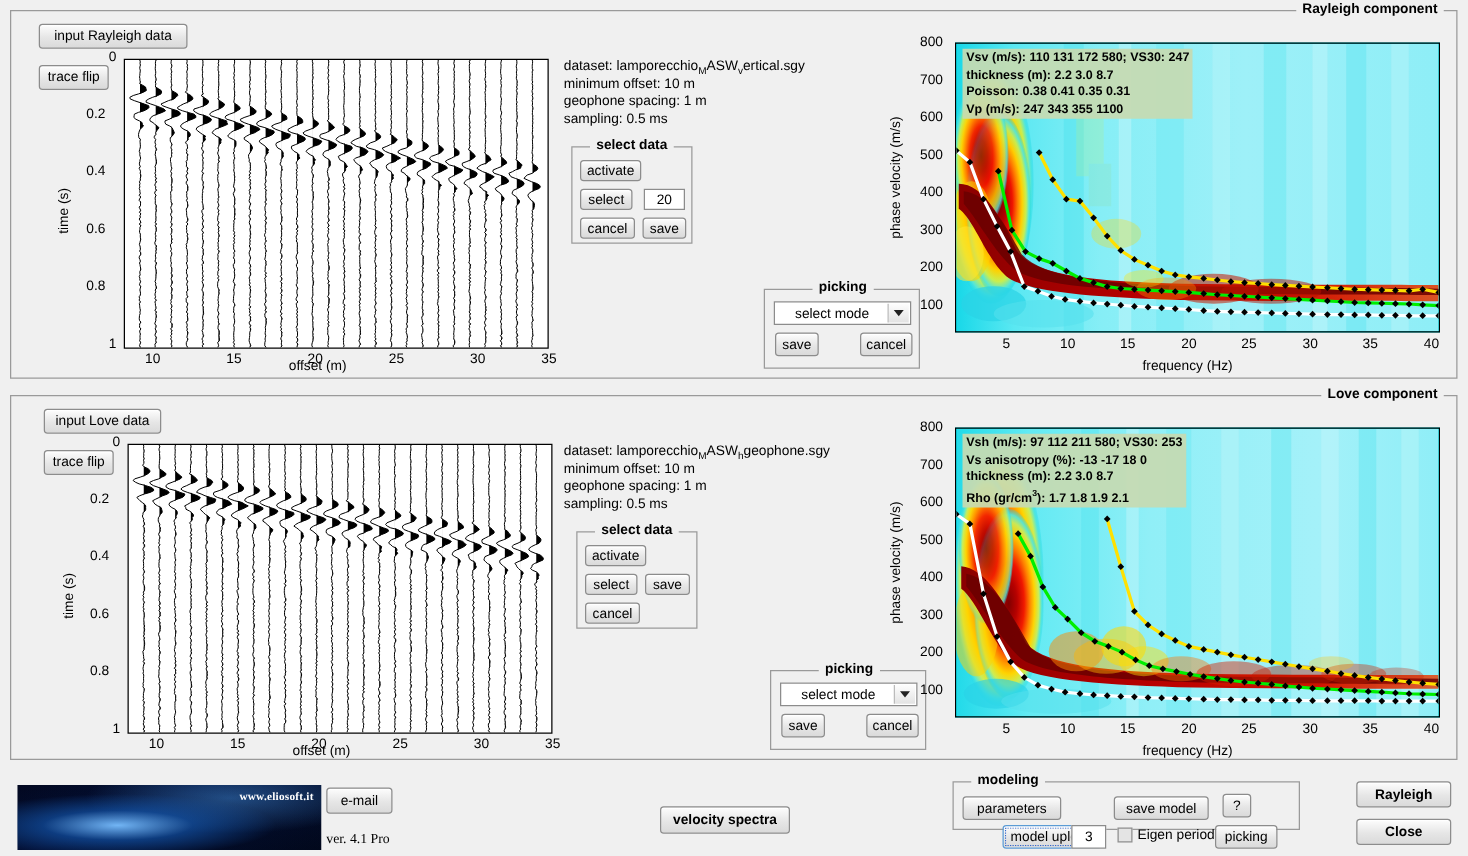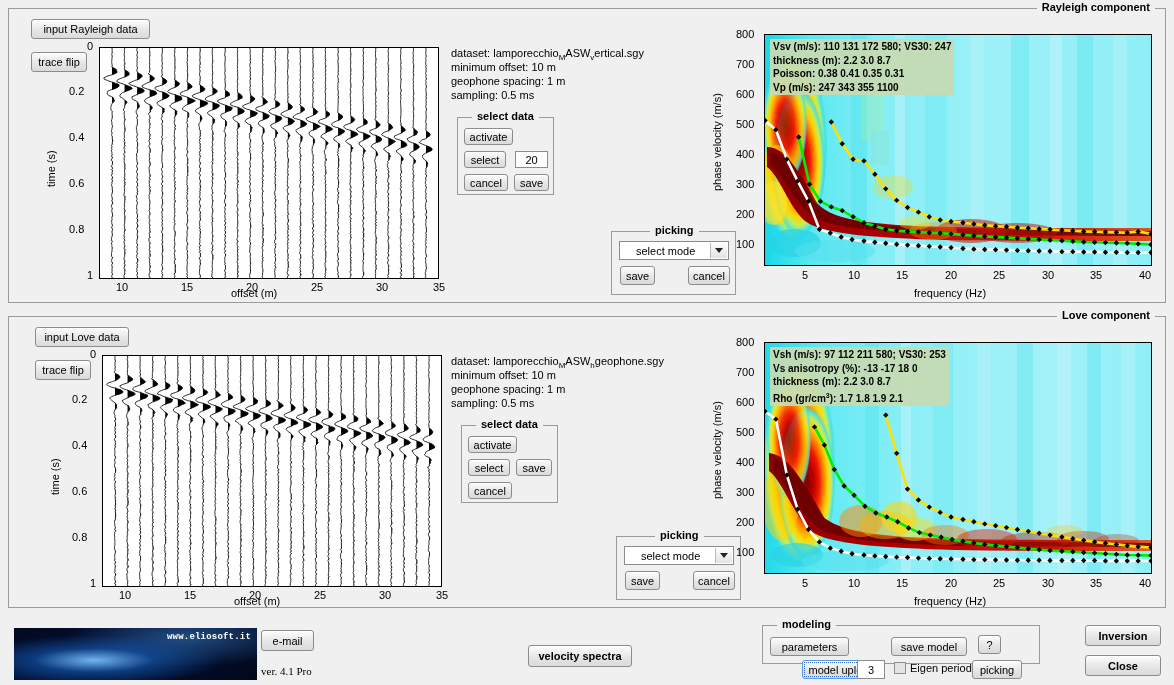--- a/index.html
+++ b/index.html
@@ -135,21 +135,21 @@
     background:
       radial-gradient(ellipse at 33% 62%, rgba(120,190,255,0.95) 0%, rgba(20,90,180,0.6) 26%, rgba(5,25,70,0.1) 55%),
       radial-gradient(ellipse at 70% 20%, rgba(70,150,230,0.5) 0%, rgba(0,10,40,0) 48%),
       linear-gradient(160deg, #02061c 0%, #031035 40%, #010617 100%);
     overflow: hidden;
   }
   .logo .url {
     position: absolute; right: 6px; top: 4px;
     color: #ffffff; font-size: 9px; font-weight: bold;
     letter-spacing: .2px;
-    font-family: Liberation Mono, monospace;
+    font-family: Liberation Serif, serif;
   }
   .logo .name {
     position: absolute; left: 8px; bottom: 1px;
     color: #ffffff;
     font-family: "Liberation Sans", sans-serif;
     font-size: 34px;
     font-weight: bold;
     font-style: italic;
     letter-spacing: -1px;
     text-shadow: 0 0 5px rgba(140,200,255,.8);
@@ -805,16 +805,16 @@
     <div class="txtfield" style="left:94px; top:34px; width:28px; height:19px;">3</div>
     <div class="btn" style="left:128px; top:11px; width:76px; height:19px;">save model</div>
     <div class="checkbox" style="left:131px; top:36px;">
       <span class="box"></span>
       <span>Eigen period</span>
     </div>
     <div class="btn" style="left:215px; top:9px; width:23px; height:19px;">?</div>
     <div class="btn" style="left:209px; top:34px; width:50px; height:19px;">picking</div>
   </div>
 
-  <div class="btn bold" style="left:1085px; top:625px; width:76px; height:21px;">Inversion</div>
+  <div class="btn bold" style="left:1085px; top:625px; width:76px; height:21px;">Rayleigh</div>
   <div class="btn bold" style="left:1085px; top:655px; width:76px; height:21px;">Close</div>
 
 </div>
 
 </body></html>

